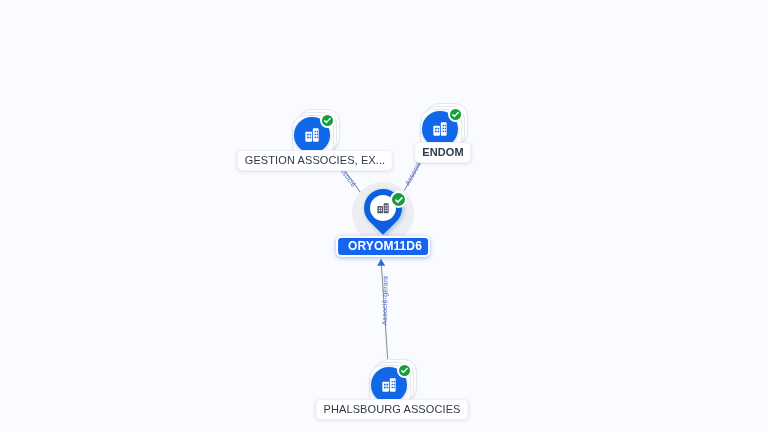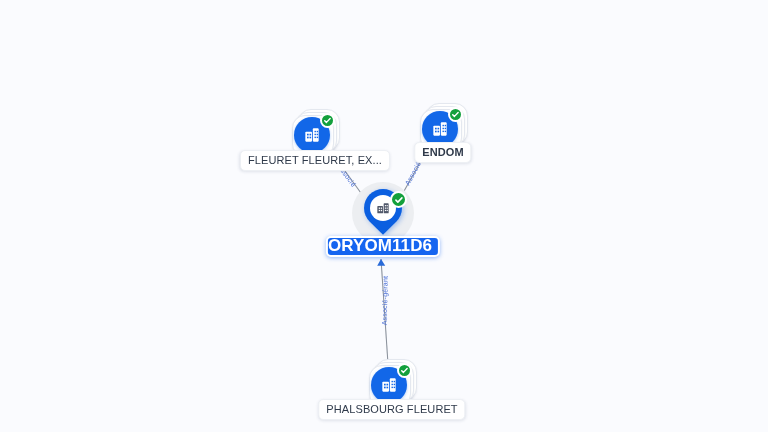--- a/index.html
+++ b/index.html
@@ -138,23 +138,23 @@
     border-radius: 5px;
     padding: 3px 7px 4px 7px;
     box-shadow: 0 1px 3px rgba(40,60,100,0.12);
     line-height: 12px;
   }
   .node-label.selected {
     background: #1565f0;
     color: #ffffff;
     border: 2px solid #ffffff;
     font-weight: bold;
-    font-size: 17px;
+    font-size: 12px;
     box-shadow: 0 1px 4px rgba(21,101,240,0.45);
-    padding: 2px 6px 3px 0;
+    padding: 2px 6px 3px 10px;
   }
 
   
   .edge-label {
     position: absolute;
     font-size: 7px;
     color: #4a6fd6;
     white-space: nowrap;
     transform-origin: 50% 50%;
     letter-spacing: 0.2px;
@@ -213,21 +213,21 @@
           </svg>
         </div>
         <div class="badge" style="left:28px; top:4px;">
           <svg width="9" height="9" viewBox="0 0 12 12">
             <path d="M2.3 6.2 L4.6 8.5 L9.5 3.4" stroke="#ffffff" stroke-width="1.9" fill="none" stroke-linecap="round" stroke-linejoin="round"></path>
           </svg>
         </div>
       </div>
     </div>
   </div>
-  <div class="node-label" style="left:315px; top:150px;">FLEURET FLEURET, EX...</div>
+  <div class="node-label" style="left:315px; top:150px;">GESTION ASSOCIES, EX...</div>
 
   <div class="node" style="left:443px; top:126px;">
     <div class="node-visual" style="left:0; top:0;">
       <div class="stack">
         <div class="card c3"></div>
         <div class="card c2"></div>
         <div class="card c1"></div>
         <div class="disc">
           <svg width="20" height="20" viewBox="0 0 24 24" fill="none">
             <rect x="4" y="8" width="8" height="12" rx="1" fill="#ffffff"></rect>
@@ -308,15 +308,15 @@
           </svg>
         </div>
         <div class="badge" style="left:28px; top:4px;">
           <svg width="9" height="9" viewBox="0 0 12 12">
             <path d="M2.3 6.2 L4.6 8.5 L9.5 3.4" stroke="#ffffff" stroke-width="1.9" fill="none" stroke-linecap="round" stroke-linejoin="round"></path>
           </svg>
         </div>
       </div>
     </div>
   </div>
-  <div class="node-label" style="left:392px; top:399px;">PHALSBOURG FLEURET</div>
+  <div class="node-label" style="left:392px; top:399px;">PHALSBOURG ASSOCIES</div>
 
 </div>
 
 </body></html>

